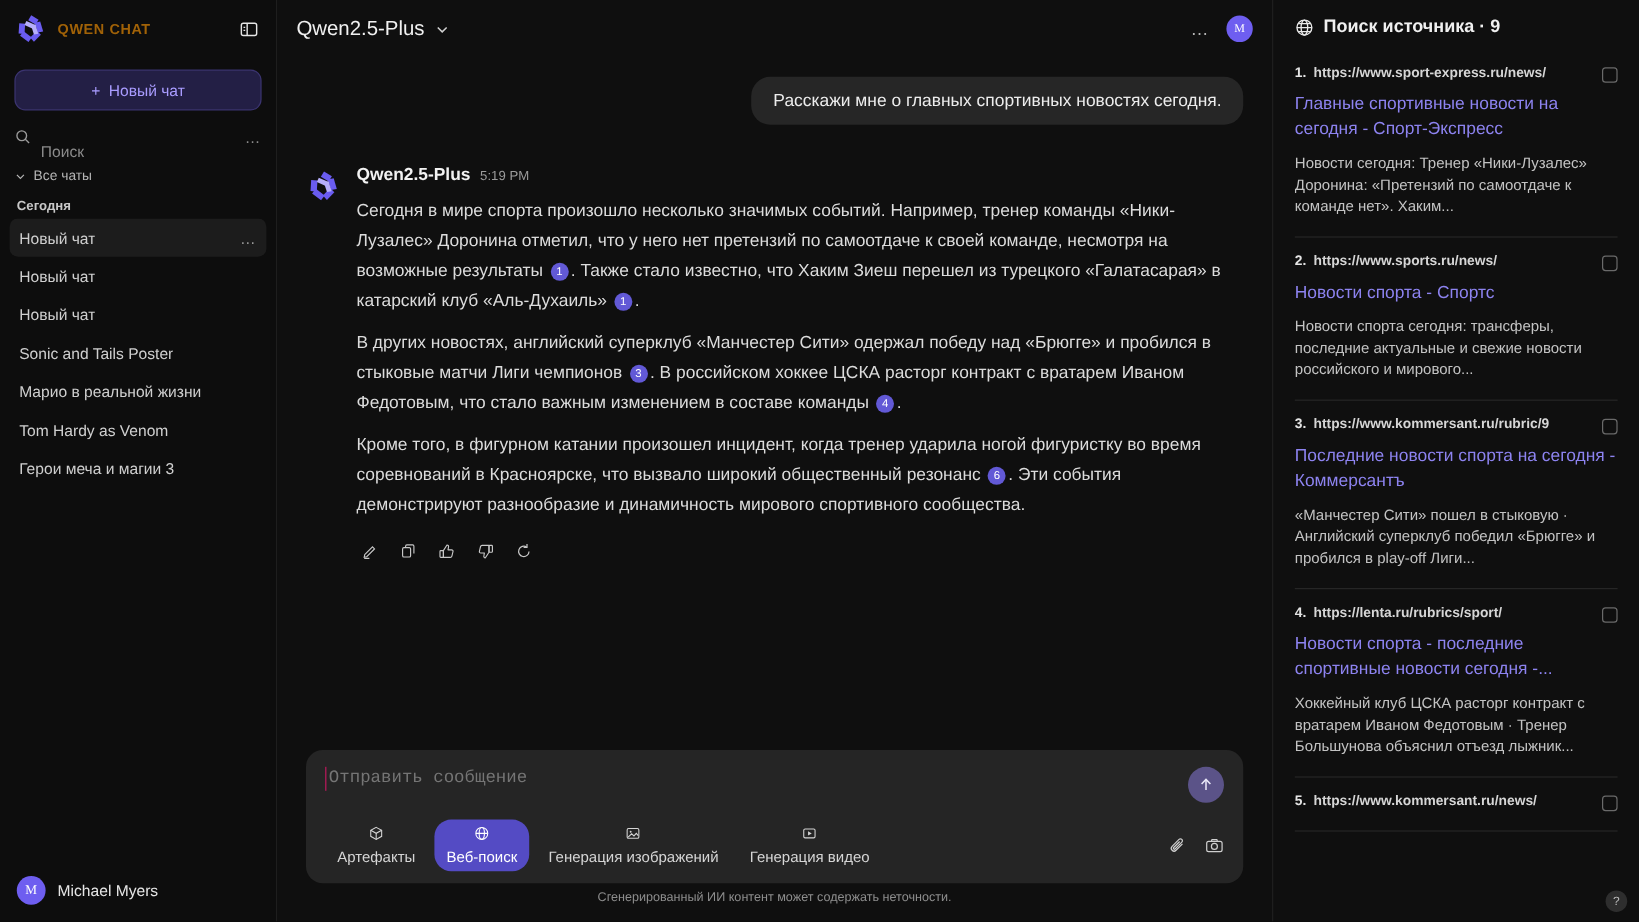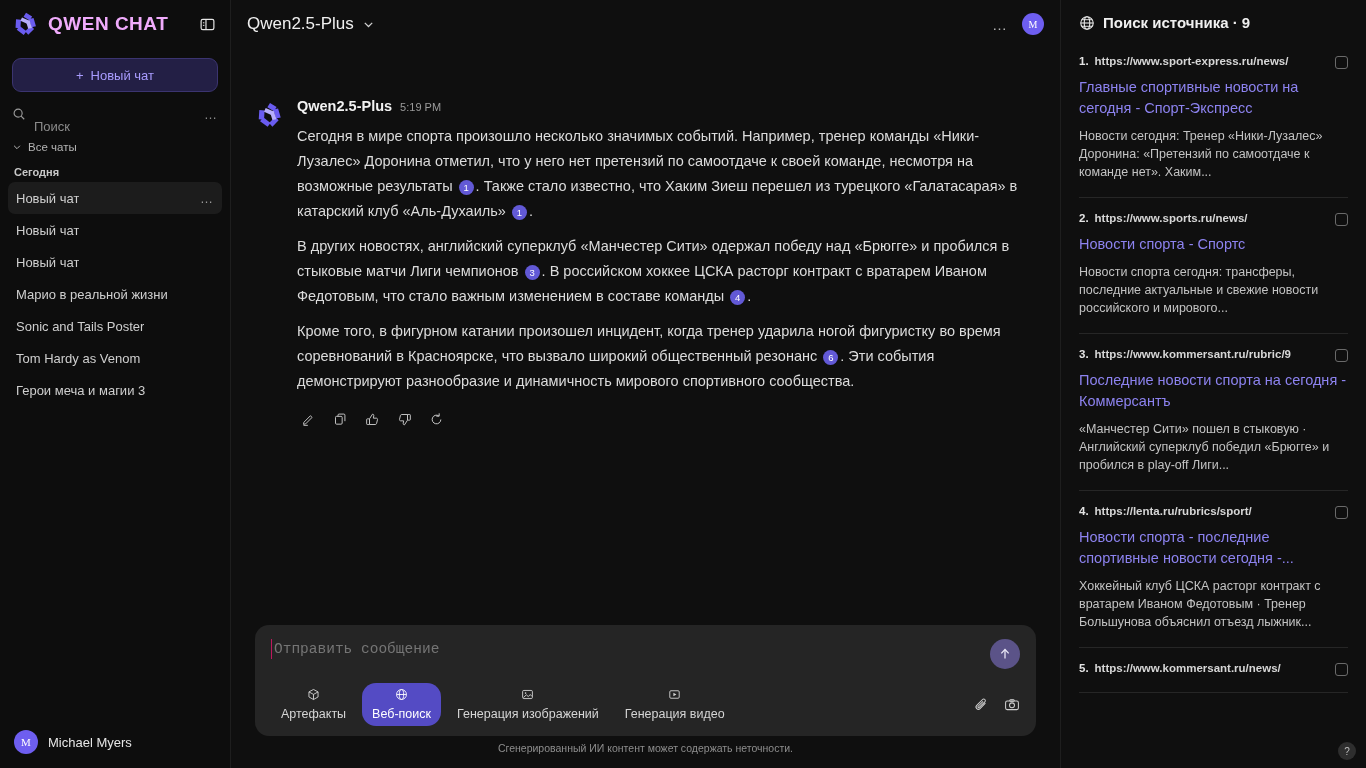--- a/index.html
+++ b/index.html
@@ -20,22 +20,22 @@
     display: flex; flex-direction: column;
     flex: 0 0 231px;
     position: relative;
   }
   .brand-row {
     height: 48px; display: flex; align-items: center;
     padding: 0 12px; gap: 8px;
   }
   .qwen-logo { width: 28px; height: 28px; flex: 0 0 28px; }
   .brand-text {
-    font-size: 19px; font-weight: 700; letter-spacing: .5px;
-    color: #f0abfc;
+    font-size: 12px; font-weight: 700; letter-spacing: .5px;
+    color: #a16207;
   }
   .panel-toggle {
     margin-left: auto; width: 22px; height: 22px;
     display: flex; align-items: center; justify-content: center;
     cursor: pointer;
   }
   .newchat-btn {
     margin: 10px 12px 0 12px;
     height: 34px; border-radius: 9px;
     background: #231f45; border: 1px solid #3b3470;
@@ -266,24 +266,24 @@
         <span class="ci-label">Новый чат</span>
         <span class="ci-dots">…</span>
       </div>
       <div class="chat-item">
         <span class="ci-label">Новый чат</span>
       </div>
       <div class="chat-item">
         <span class="ci-label">Новый чат</span>
       </div>
       <div class="chat-item">
+        <span class="ci-label">Sonic and Tails Poster</span>
+      </div>
+      <div class="chat-item">
         <span class="ci-label">Марио в реальной жизни</span>
-      </div>
-      <div class="chat-item">
-        <span class="ci-label">Sonic and Tails Poster</span>
       </div>
       <div class="chat-item">
         <span class="ci-label">Tom Hardy as Venom</span>
       </div>
       <div class="chat-item">
         <span class="ci-label">Герои меча и магии 3</span>
       </div>
     </div>
 
     <div class="user-row">
@@ -302,20 +302,23 @@
         </svg>
       </span>
       <div class="topbar-right">
         <span class="dots-btn">…</span>
         <span class="avatar-top">M</span>
       </div>
     </div>
 
     <div class="conversation">
 
+      <div class="user-msg-wrap">
+        <div class="user-bubble">Расскажи мне о главных спортивных новостях сегодня.</div>
+      </div>
 
       <div class="assist-block">
         <span class="assist-avatar">
           <svg viewBox="0 0 32 32" width="30" height="30">
             <g fill="#6a5cf0">
               <path d="M16 3.2 L23 7.4 L20.2 12 L13.2 7.8 Z"></path>
               <path d="M24.6 9 L27.4 18.6 L22.2 19.6 L19.4 10.2 Z"></path>
               <path d="M25.2 21.6 L18.6 28.4 L15 24.4 L21.6 17.8 Z"></path>
               <path d="M13.4 28.6 L5.4 22.6 L8.8 18.4 L16.6 24.4 Z"></path>
               <path d="M4 20.4 L4.6 10.6 L10.2 11.2 L9.6 21 Z"></path>

